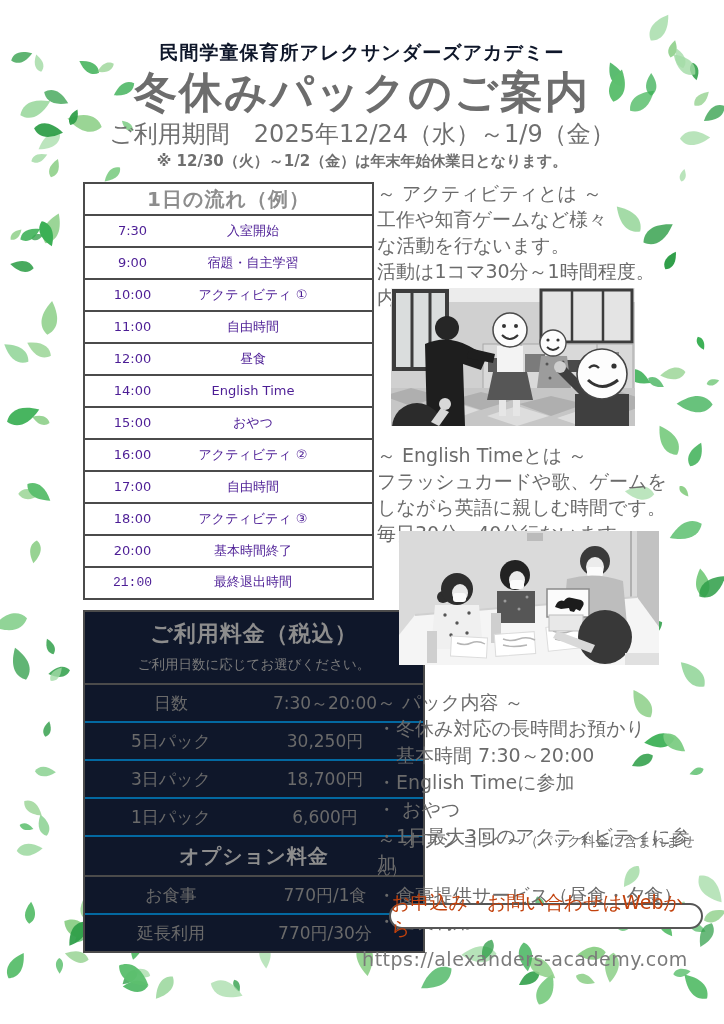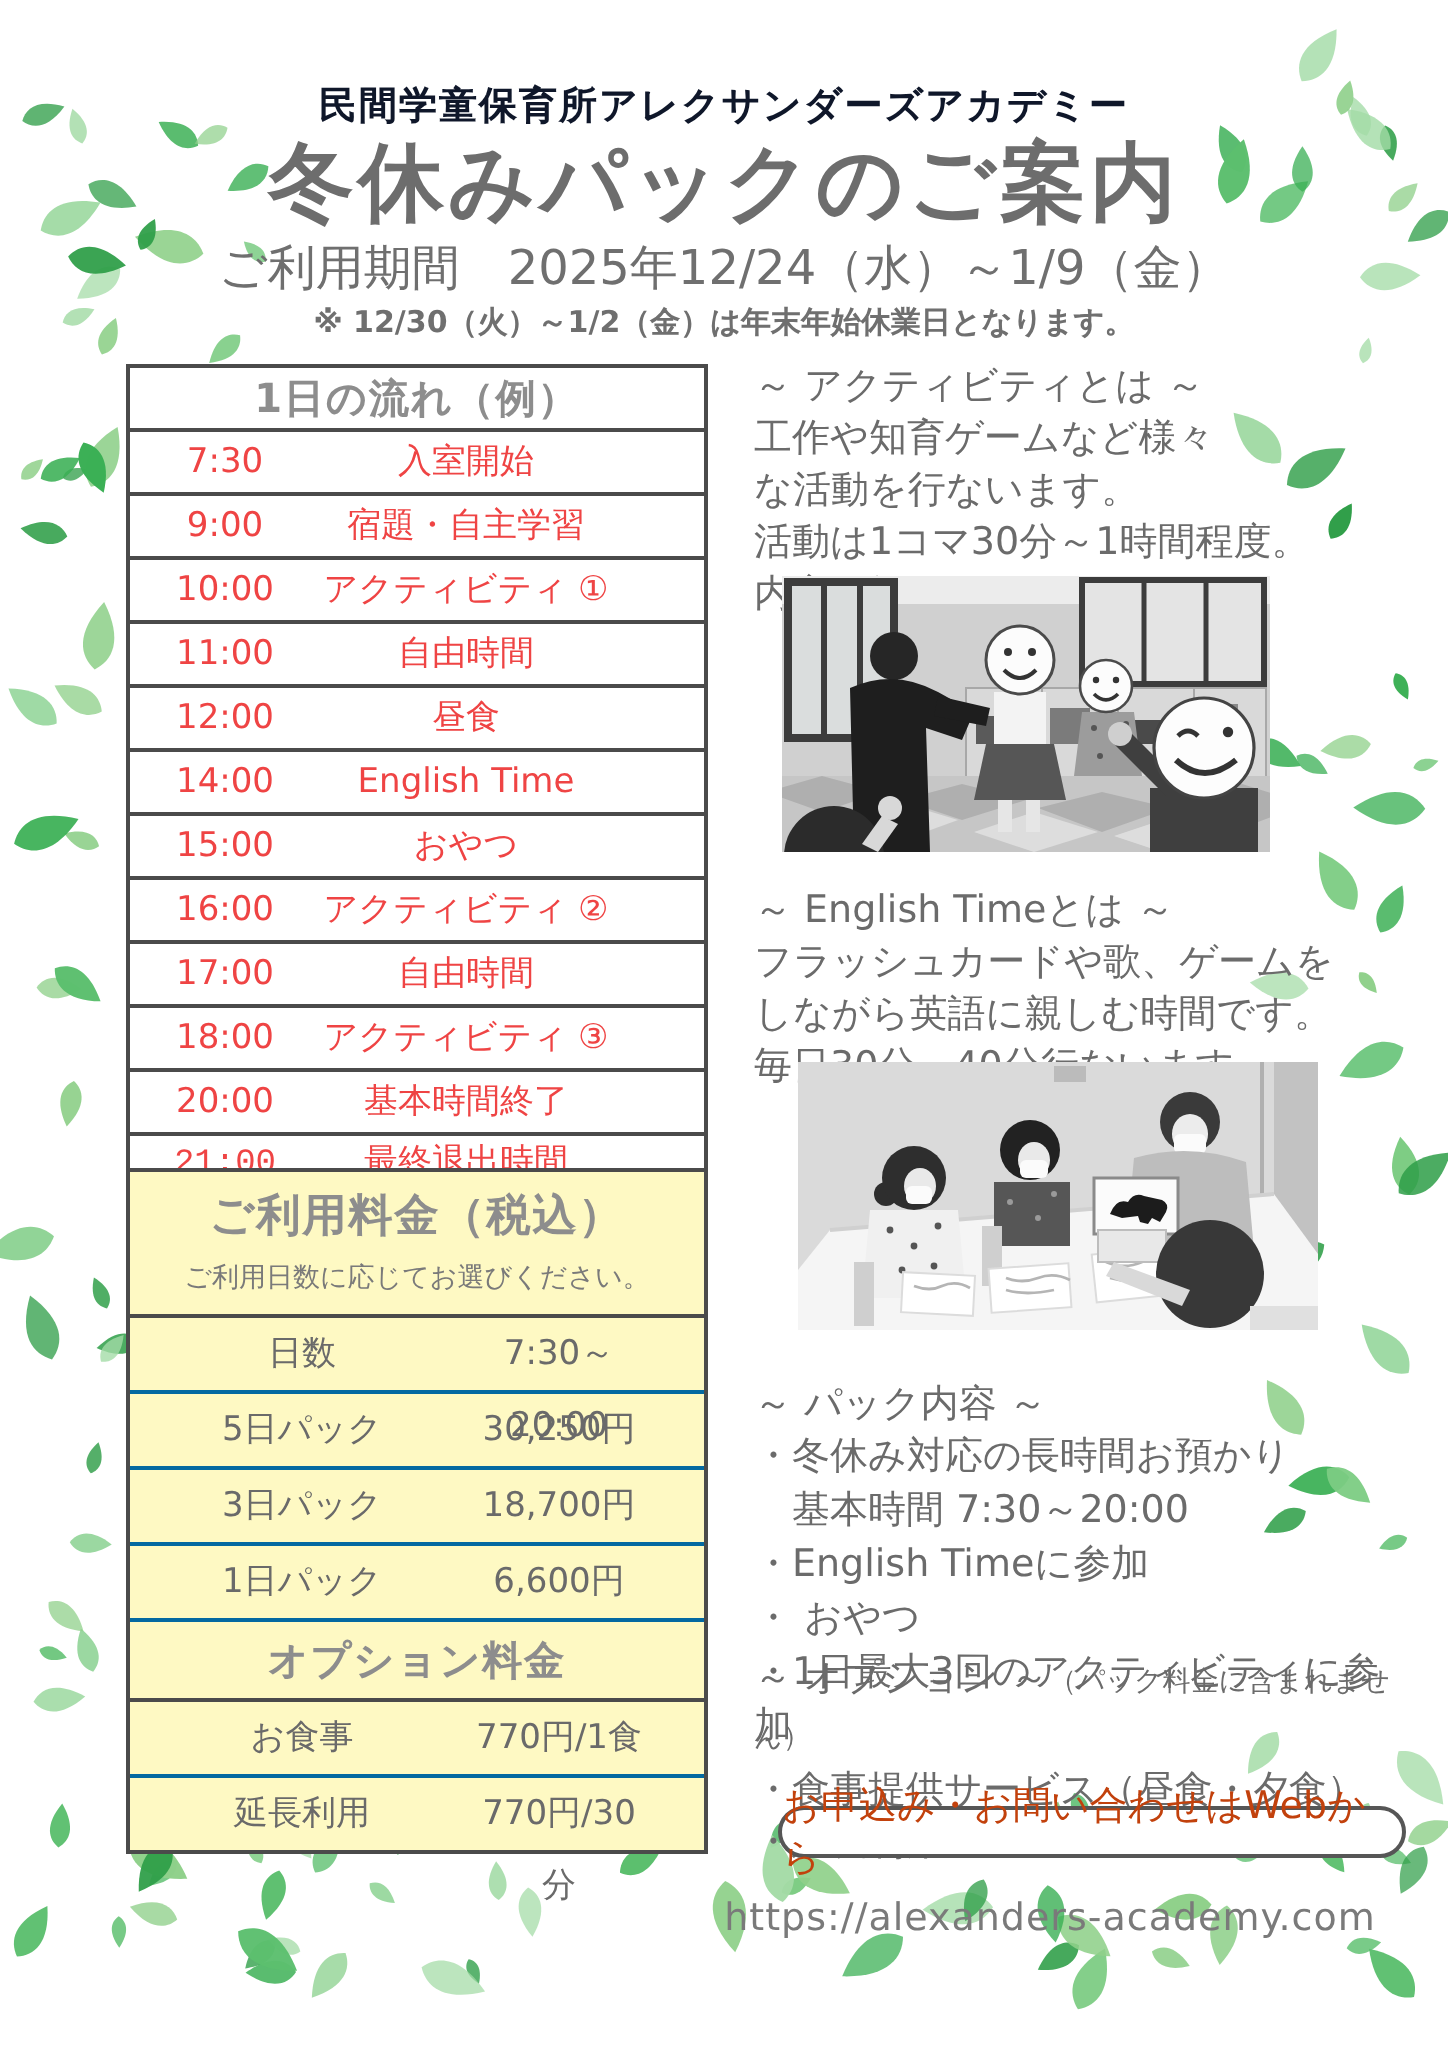--- a/index.html
+++ b/index.html
@@ -1,42 +1,42 @@
 <!DOCTYPE html>
 <html><head>
 <meta charset="utf-8">
 <style>
   html,body{margin:0;padding:0;background:#ffffff;}
   .page{
     position:relative;width:724px;height:1024px;background:#fff;overflow:hidden;
     font-family:"DejaVu Sans",sans-serif;color:#6e6e6e;
   }
   .leaves{position:absolute;left:0;top:0;width:724px;height:1024px;z-index:0;pointer-events:none;}
-  .layer{z-index:1;}
+  .layer{z-index:1;margin-left:20px;}
 
   
   .header{position:absolute;top:40px;left:50px;right:50px;text-align:center;z-index:1;}
   .org{font-size:19px;font-weight:bold;color:#0f172a;letter-spacing:1px;}
   .title{margin:2px 0 0;font-size:43px;font-weight:bold;color:#6d6d6d;letter-spacing:2px;line-height:1.15;}
   .period{margin-top:1px;font-size:24px;font-weight:normal;color:#6f6f6f;}
   .note{margin-top:2px;font-size:15px;font-weight:bold;color:#6f6f6f;}
 
   
   .schedule{position:absolute;left:63px;top:182px;width:291px;box-sizing:border-box;
     border:2px solid #4b4b4b;background:#fff;z-index:1;}
   .s-header{height:30px;line-height:30px;text-align:center;font-size:20px;font-weight:bold;
     color:#8d8d8d;border-bottom:2px solid #4b4b4b;letter-spacing:1px;}
-  .s-row{display:flex;height:30px;line-height:30px;border-bottom:2px solid #4b4b4b;font-size:17px;color:#ef4444;}
+  .s-row{display:flex;height:30px;line-height:30px;border-bottom:2px solid #4b4b4b;font-size:13px;color:#4c1d95;}
   .s-rows .s-row:last-child{border-bottom:none;font-family:Liberation Mono, monospace;}
   .s-time{width:95px;text-align:center;}
   .s-act{flex:1;text-align:center;padding-right:46px;}
 
   
-  .pricing{position:absolute;left:63px;top:584px;width:291px;box-sizing:border-box;
-    border:2px solid #4b4b4b;background:#fef9c3;z-index:1;}
+  .pricing{position:absolute;left:63px;top:610px;width:342px;box-sizing:border-box;
+    border:2px solid #4b4b4b;background:#0f172a;z-index:1;}
   .p-top{border-bottom:2px solid #4b4b4b;padding:7px 0 9px;text-align:center;}
   .p-title{font-size:22px;font-weight:bold;color:#8d8d8d;letter-spacing:1px;}
   .p-sub{margin-top:7px;font-size:13.5px;color:#7a7a7a;}
   .p-row{display:flex;height:36px;line-height:36px;border-bottom:2px solid #0369a1;font-size:17px;color:#6a6a6a;}
   .p-label{width:172px;text-align:center;}
   .p-value{flex:1;text-align:center;padding-right:30px;}
   .p-opt-header{height:38px;line-height:38px;text-align:center;font-size:20px;font-weight:bold;
     color:#8d8d8d;border-bottom:2px solid #4b4b4b;letter-spacing:1px;}
   .opt-rows .p-row:last-child{border-bottom:none;}
 

